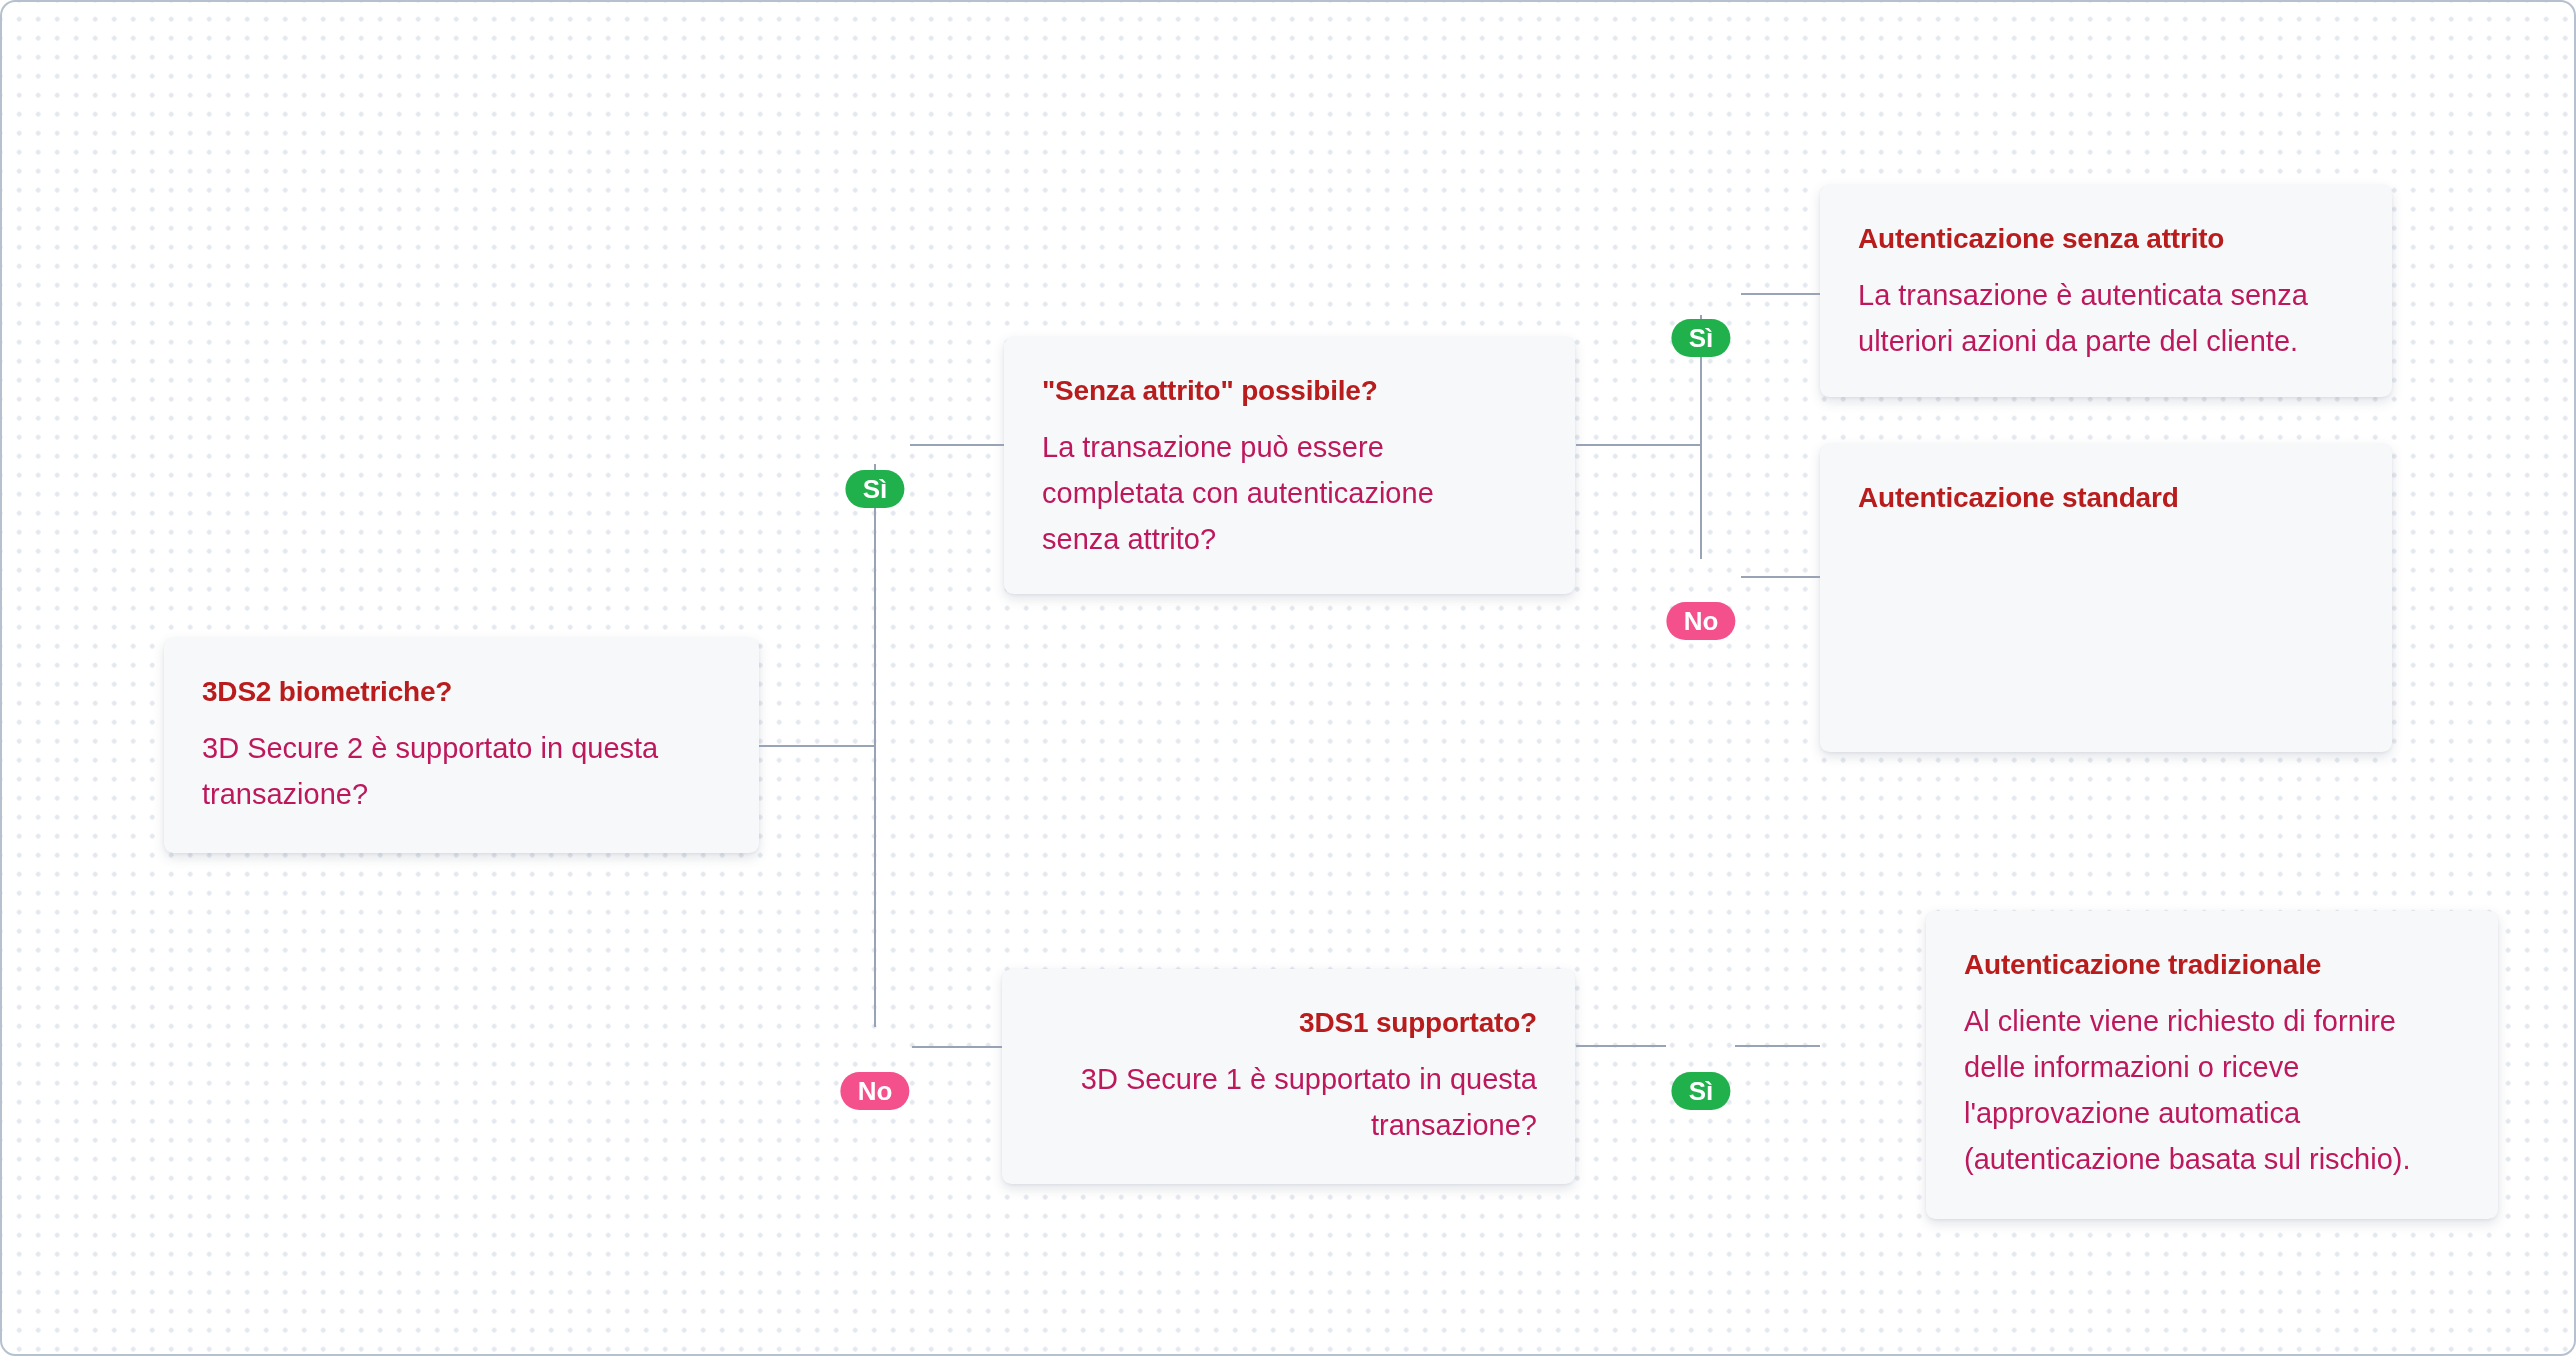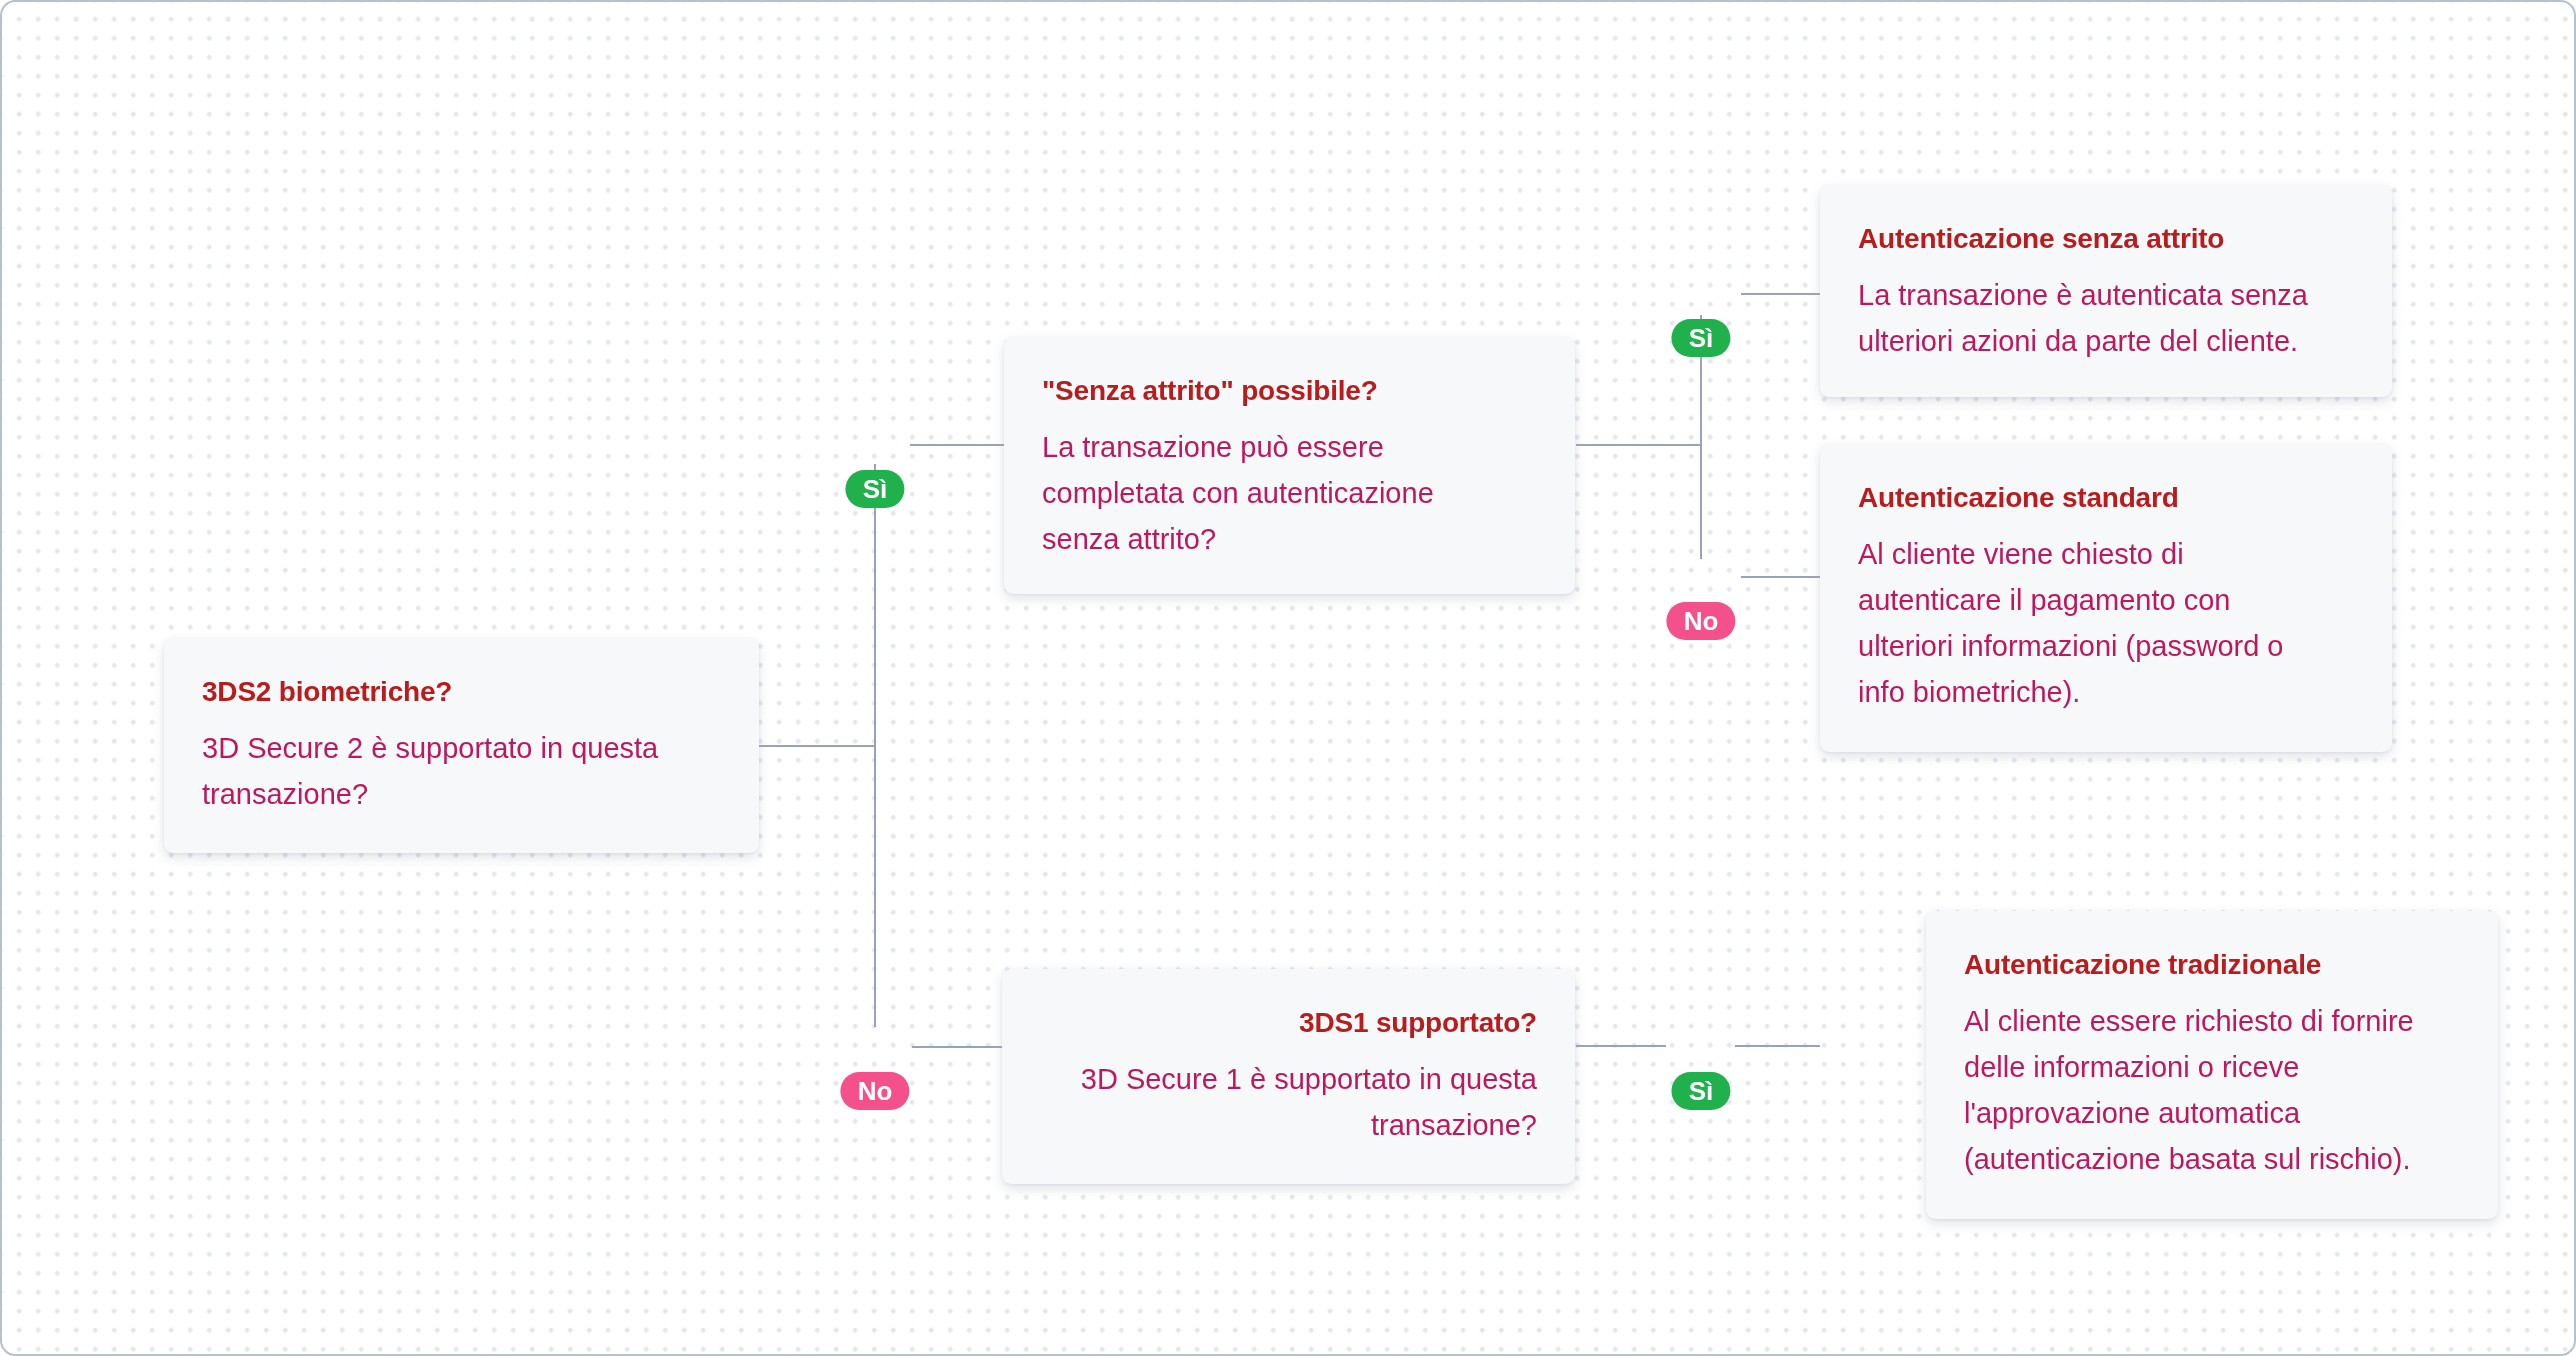--- a/index.html
+++ b/index.html
@@ -120,28 +120,24 @@
   </div>
 
   <div class="node" style="left:1818px; top:183px; width:572px; height:212px;">
     <h3>Autenticazione senza attrito</h3>
     <p>La transazione è autenticata senza
 ulteriori azioni da parte del cliente.</p>
   </div>
 
   <div class="node" style="left:1818px; top:442px; width:572px; height:308px;">
     <h3>Autenticazione standard</h3>
-    <p>Al cliente viene chiesto di
-autenticare il pagamento con
-ulteriori informazioni (password o
-info biometriche).</p>
   </div>
 
   <div class="node" style="left:1924px; top:909px; width:572px; height:308px;">
     <h3>Autenticazione tradizionale</h3>
-    <p>Al cliente essere richiesto di fornire
+    <p>Al cliente viene richiesto di fornire
 delle informazioni o riceve
 l'approvazione automatica
 (autenticazione basata sul rischio).</p>
   </div>
 
 </div>
 
 
 </body></html>

